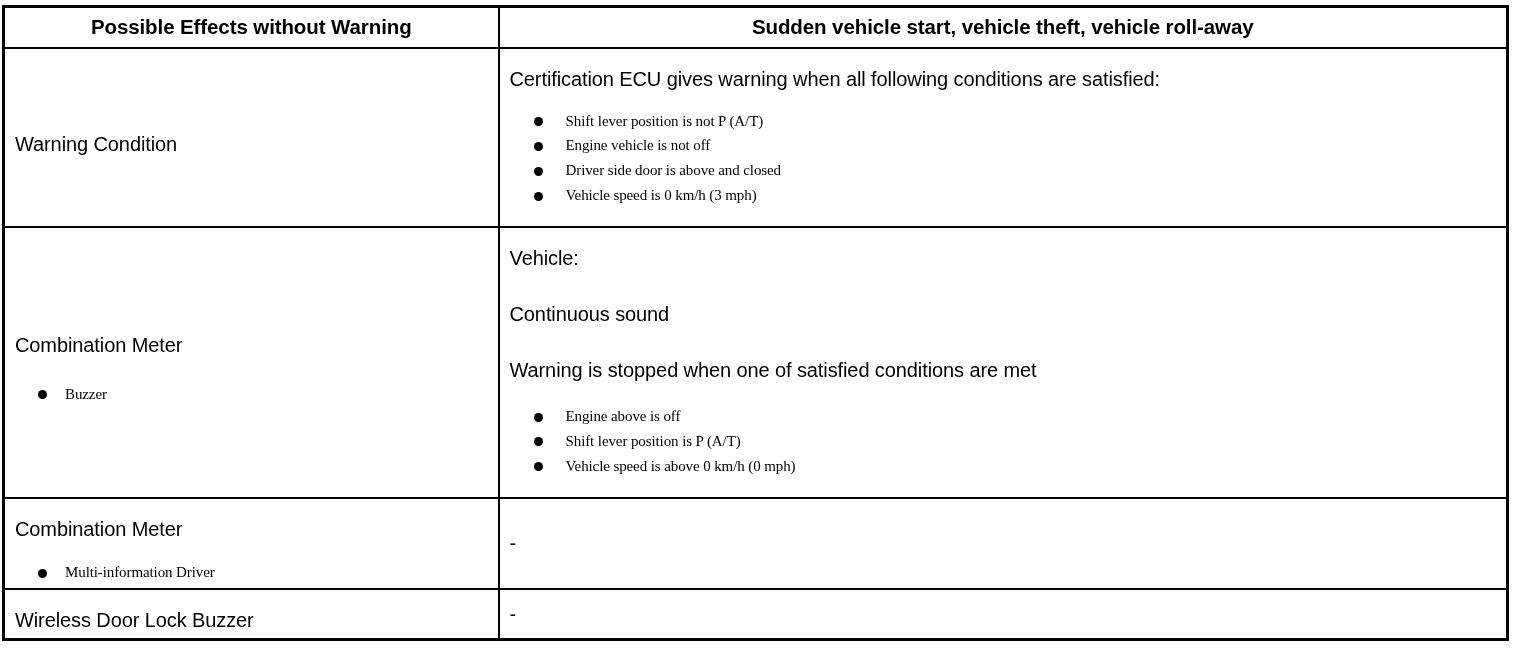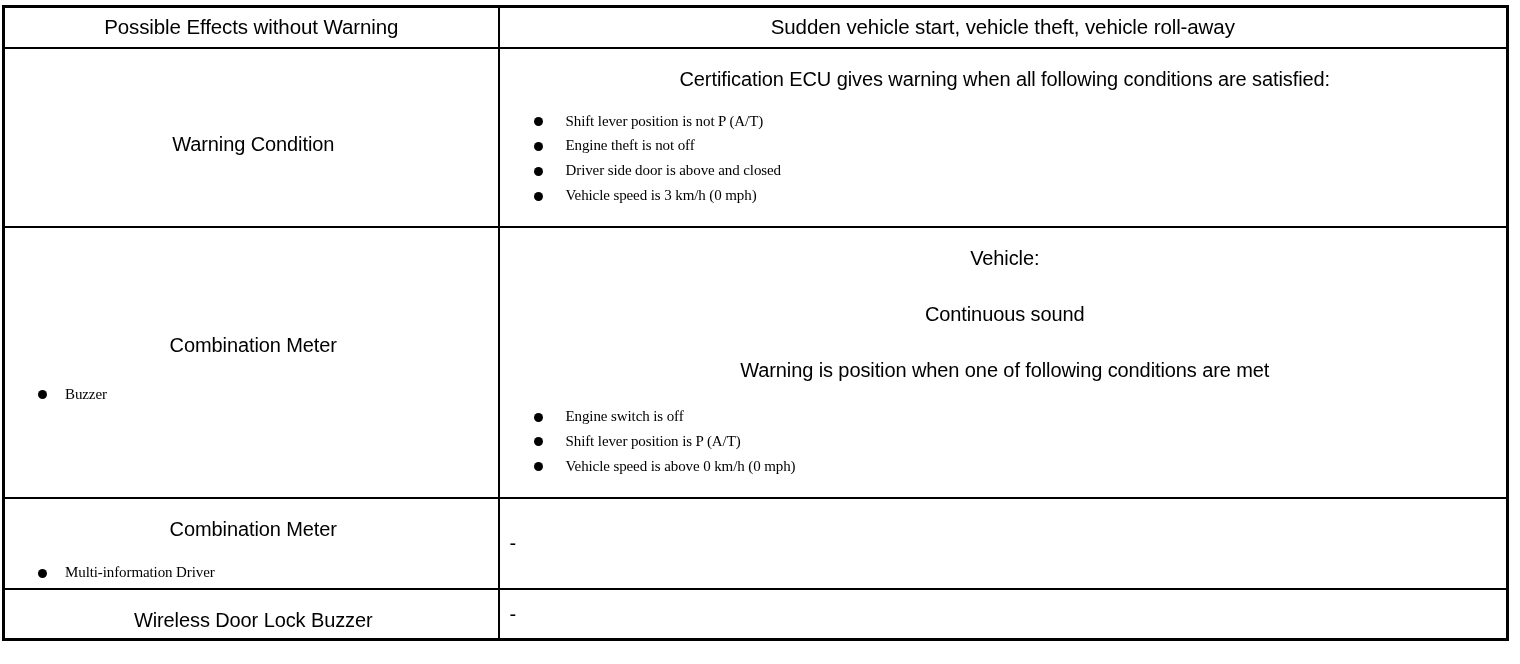--- a/index.html
+++ b/index.html
@@ -42,21 +42,21 @@
   table.spec-table {
     outline: 0;
     border: 3px solid #000000;
   }
 
   col.c-left  { width: 495px; }
   col.c-right { width: 1009px; }
 
   th.hdr {
     font-size: 20.5px;
-    font-weight: normal;
+    font-weight: bold;
     text-align: center;
     padding: 7px 4px 8px 4px;
     line-height: 1.15;
     letter-spacing: -0.1px;
     vertical-align: middle;
   }
 
   td.cell {
     font-size: 20px;
     font-weight: normal;
@@ -70,21 +70,20 @@
   td.cell-right { padding: 6px 6px 6px 10px; }
 
   td.vtop { vertical-align: top; }
 
   .para {
     margin: 0;
     padding: 0;
     font-size: 20px;
     line-height: 1.2;
     white-space: nowrap;
-    text-align: center;
   }
 
   .gap-12 { height: 12px; }
   .gap-18 { height: 18px; }
   .gap-22 { height: 22px; }
   .gap-28 { height: 28px; }
   .gap-32 { height: 32px; }
 
   ul.bullets {
     list-style: none;
@@ -156,29 +155,29 @@
           <div class="gap-12"></div>
           <p class="para">Certification ECU gives warning when all following conditions are satisfied:</p>
           <div class="gap-18"></div>
           <ul class="bullets">
             <li>
               <span class="bullet-dot"></span>
               <span>Shift lever position is not P (A/T)</span>
             </li>
             <li>
               <span class="bullet-dot"></span>
-              <span>Engine theft is not off</span>
+              <span>Engine vehicle is not off</span>
             </li>
             <li>
               <span class="bullet-dot"></span>
               <span>Driver side door is above and closed</span>
             </li>
             <li>
               <span class="bullet-dot"></span>
-              <span>Vehicle speed is 3 km/h (0 mph)</span>
+              <span>Vehicle speed is 0 km/h (3 mph)</span>
             </li>
           </ul>
           <div class="gap-12"></div>
         </td>
       </tr>
 
       <tr>
         <td class="cell cell-left">
           <p class="para">Combination Meter</p>
           <div class="gap-28"></div>
@@ -188,26 +187,26 @@
               <span>Buzzer</span>
             </li>
           </ul>
         </td>
         <td class="cell cell-right vtop">
           <div class="gap-12"></div>
           <p class="para">Vehicle:</p>
           <div class="gap-32"></div>
           <p class="para">Continuous sound</p>
           <div class="gap-32"></div>
-          <p class="para">Warning is position when one of following conditions are met</p>
+          <p class="para">Warning is stopped when one of satisfied conditions are met</p>
           <div class="gap-22"></div>
           <ul class="bullets">
             <li>
               <span class="bullet-dot"></span>
-              <span>Engine switch is off</span>
+              <span>Engine above is off</span>
             </li>
             <li>
               <span class="bullet-dot"></span>
               <span>Shift lever position is P (A/T)</span>
             </li>
             <li>
               <span class="bullet-dot"></span>
               <span>Vehicle speed is above 0 km/h (0 mph)</span>
             </li>
           </ul>

